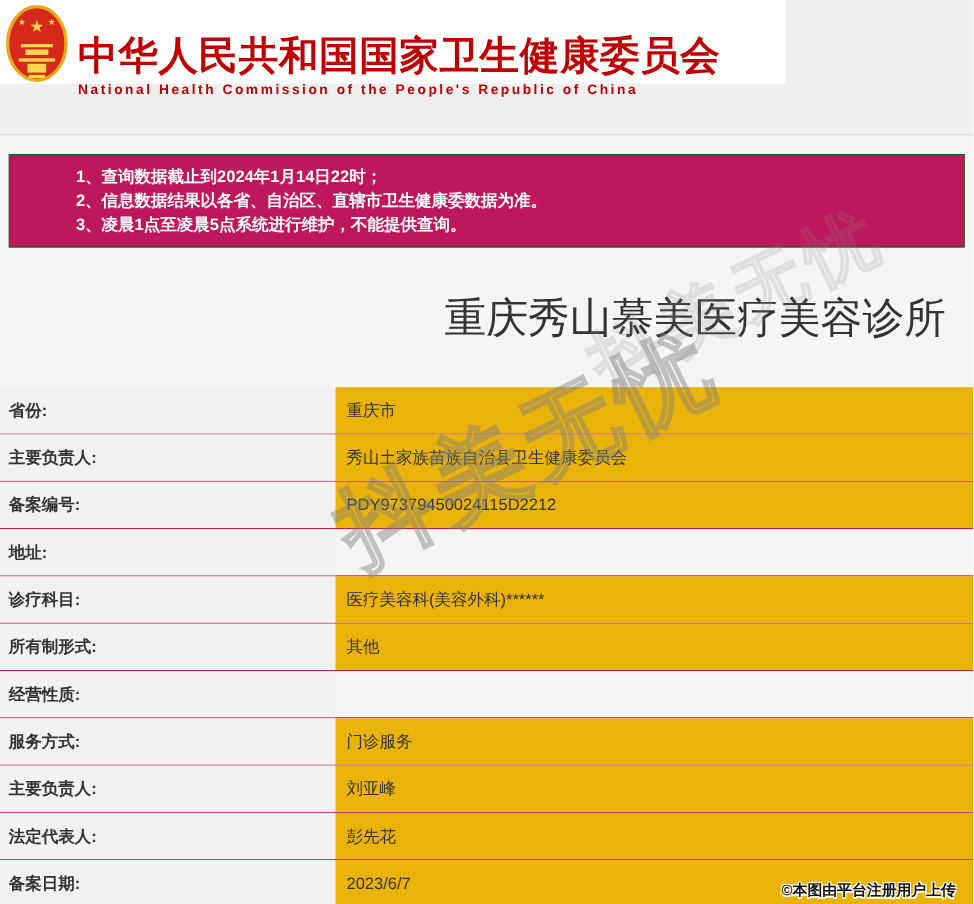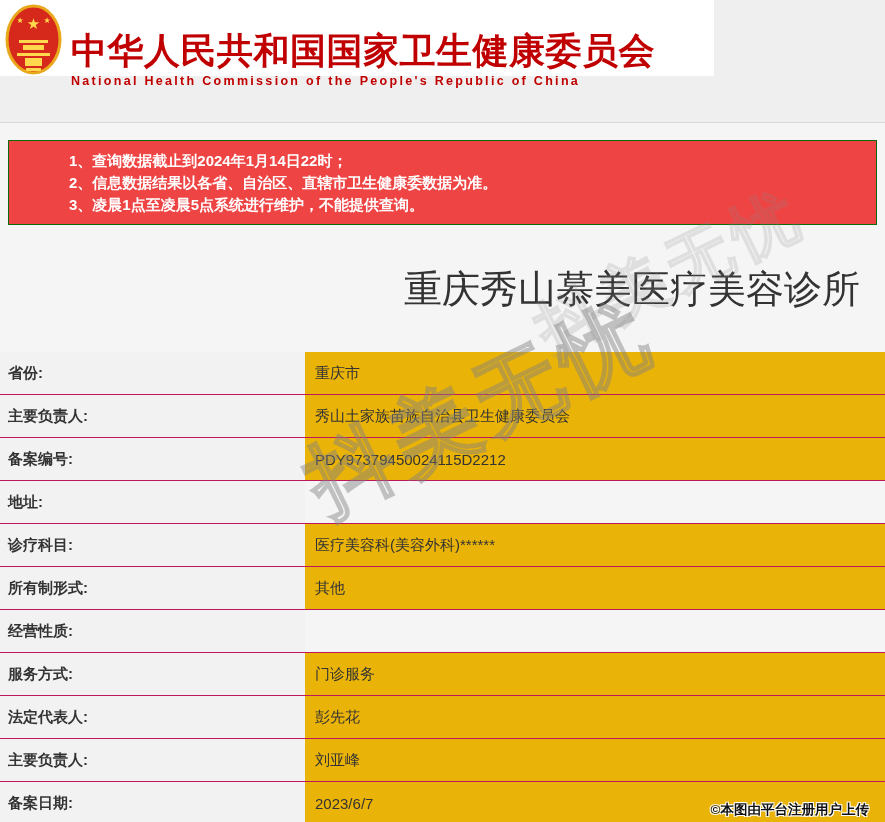--- a/index.html
+++ b/index.html
@@ -23,21 +23,21 @@
   .banner-cn {
     font-size:36px; font-weight:bold; color:#c00000;
     letter-spacing:0.5px; line-height:1.15; white-space:nowrap;margin-top:42px;
   }
   .banner-en {
     font-size:12.5px; font-weight:bold; color:#c00000;
     letter-spacing:2.3px; margin-top:2px; white-space:nowrap;
   }
   .notice {
     position:absolute; top:140px; left:8px; width:869px; height:85px;
-    background:#ef4444; border:1px solid #0c6a0c;
+    background:#be185d; border:1px solid #0c6a0c;
     color:#ffffff; font-size:15px; font-weight:600; line-height:22px;
     padding:9px 10px 0 60px;
   }
   .result-title {
     position:absolute; top:264px; left:383px;
     font-size:38px; color:#333333; white-space:nowrap; font-weight:400;margin-left:21px;
   }
   .rtable { position:absolute; top:352px; left:0; width:885px; }
   .trow {
     display:flex; height:43px; border-bottom:1px solid #be185d;
@@ -126,26 +126,26 @@
       <div class="tvalue">其他</div>
     </div>
       <div class="trow">
       <div class="tlabel">经营性质:</div>
     </div>
       <div class="trow">
       <div class="tlabel">服务方式:</div>
       <div class="tvalue">门诊服务</div>
     </div>
       <div class="trow">
+      <div class="tlabel">主要负责人:</div>
+      <div class="tvalue">刘亚峰</div>
+    </div>
+      <div class="trow">
       <div class="tlabel">法定代表人:</div>
       <div class="tvalue">彭先花</div>
-    </div>
-      <div class="trow">
-      <div class="tlabel">主要负责人:</div>
-      <div class="tvalue">刘亚峰</div>
     </div>
       <div class="trow">
       <div class="tlabel">备案日期:</div>
       <div class="tvalue">2023/6/7</div>
     </div>
     </div>
 
   <div class="wm wm1">抖美无忧</div>
   <div class="wm wm2">抖美无忧</div>
 

